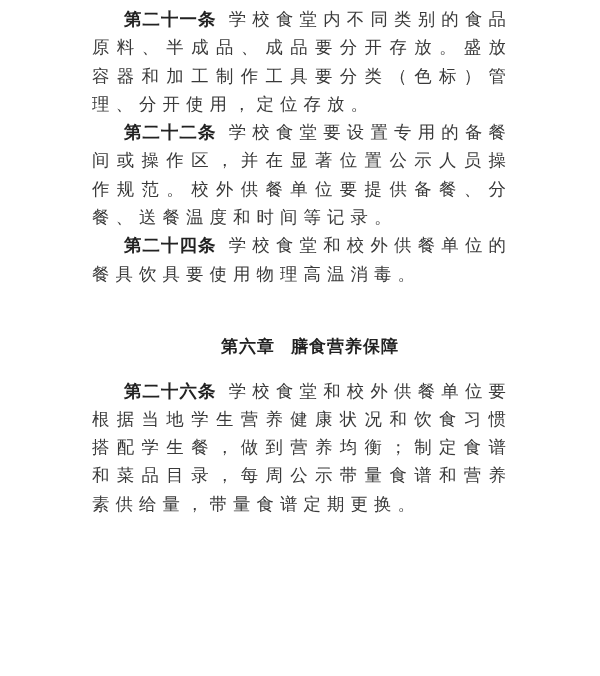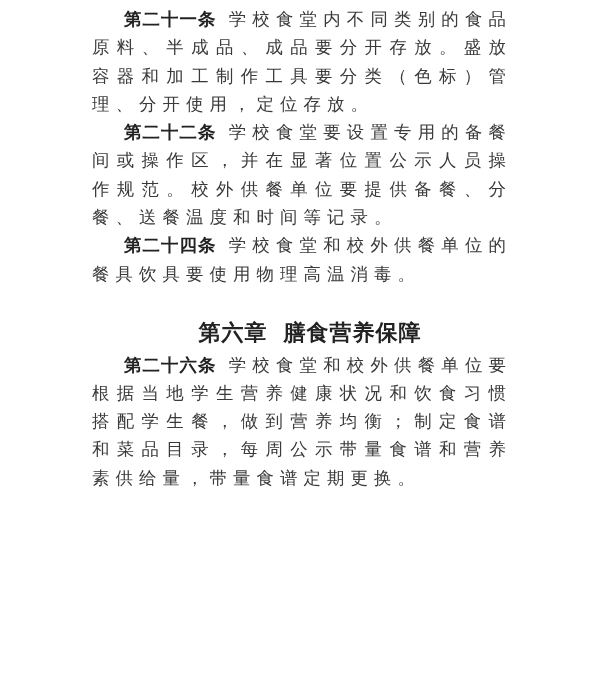--- a/index.html
+++ b/index.html
@@ -23,25 +23,25 @@
   }
   .article-no {
     font-family: "DejaVu Sans", "Liberation Sans", sans-serif;
     font-weight: bold;
     letter-spacing: 1px;
     color: #222222;
     margin-right: 12px;
   }
   .blank { height: 28.3px; }
   .chapter {
-    margin: 3px;
+    margin: 16px;
     text-align: center;
     font-family: "DejaVu Sans", "Liberation Sans", sans-serif;
     font-weight: bold;
-    font-size: 22px;
+    font-size: 17px;
     line-height: 28.3px;
     color: #222222;
     letter-spacing: 1px;
     padding-left: 16px;
   }
   .chapter .gap { display: inline-block; width: 16px; }
 </style>
 </head>
 <body>
 

